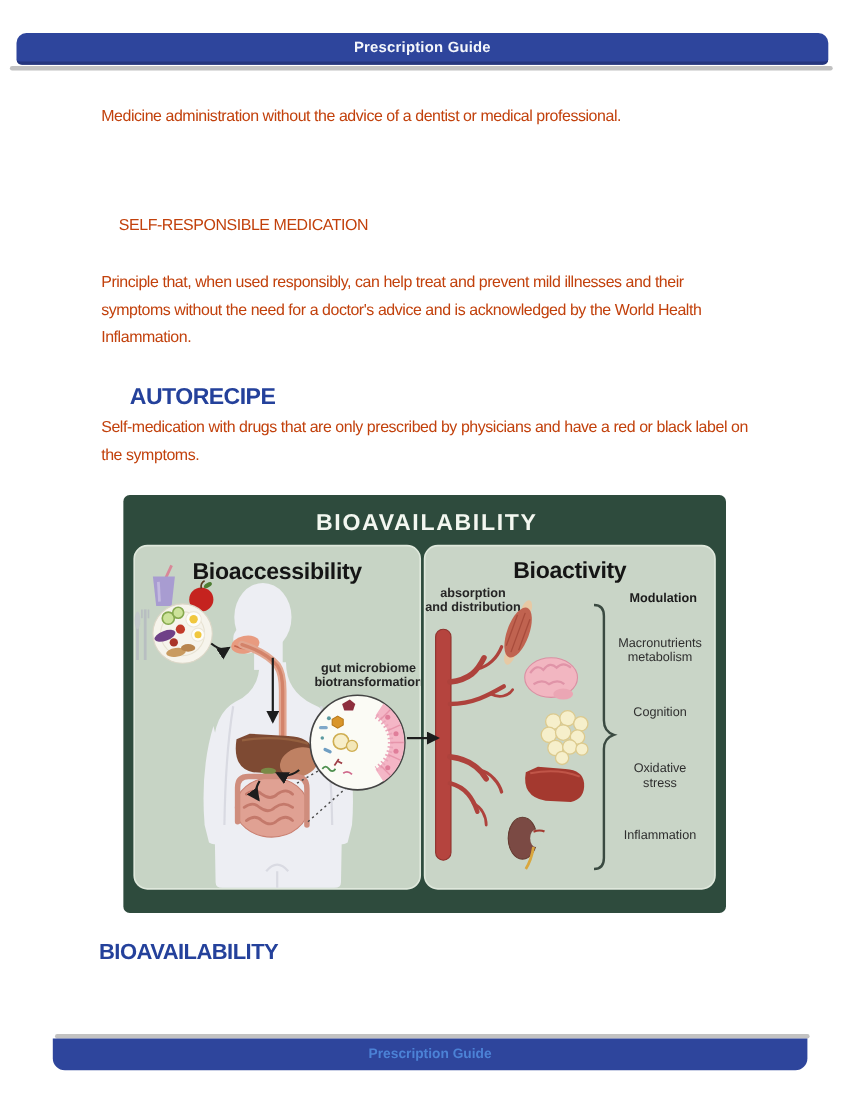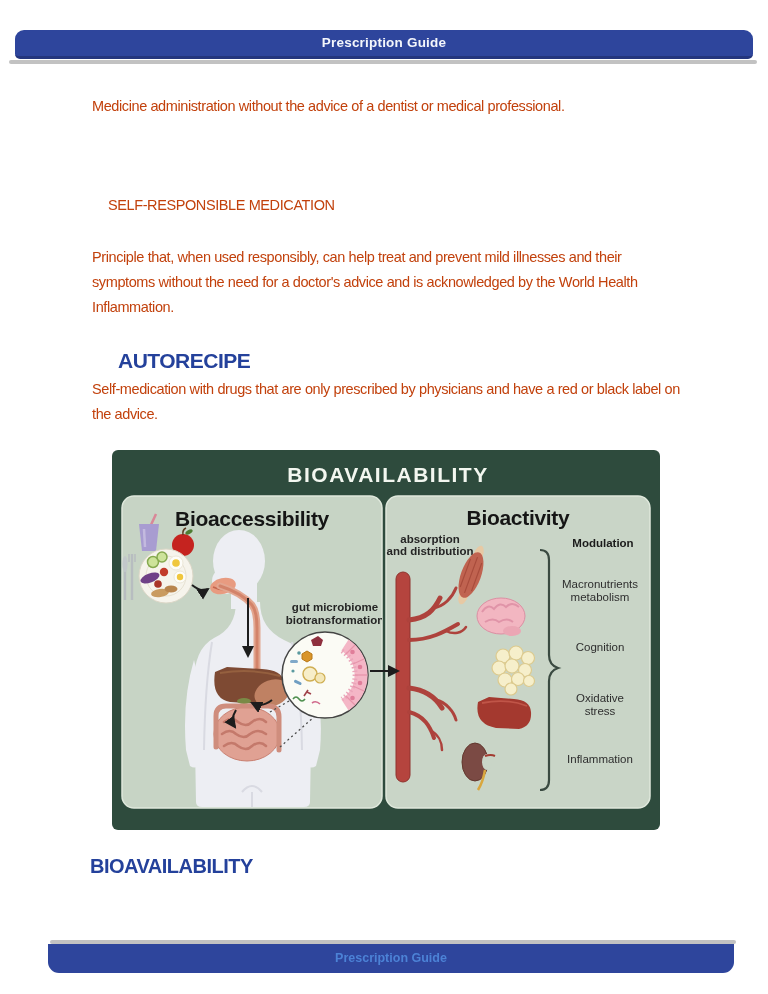--- a/index.html
+++ b/index.html
@@ -48,21 +48,21 @@
   <div class="abs body-text" style="left:108px;top:197px;">SELF-RESPONSIBLE MEDICATION</div>
   <div class="abs body-text" style="left:92px;top:245px;">
     <div class="line">Principle that, when used responsibly, can help treat and prevent mild illnesses and their</div>
     <div class="line">symptoms without the need for a doctor's advice and is acknowledged by the World Health</div>
     <div class="line">Inflammation.</div>
   </div>
 
   <div class="abs blue-heading" style="left:90px;top:349px;margin-left:28px;">AUTORECIPE</div>
   <div class="abs body-text" style="left:92px;top:377px;">
     <div class="line">Self-medication with drugs that are only prescribed by physicians and have a red or black label on</div>
-    <div class="line">the advice.</div>
+    <div class="line">the symptoms.</div>
   </div>
 
   <div class="abs" id="figure-wrap">
     <svg width="548" height="380" viewBox="0 0 548 380" xmlns="http://www.w3.org/2000/svg">
       <defs>
         <marker id="arr" markerWidth="7" markerHeight="7" refX="5" refY="3" orient="auto">
           <path d="M0,0 L6,3 L0,6 Z" fill="#1d1d1d"></path>
         </marker>
         <clipPath id="leftClip">
             <rect x="10" y="46" width="260" height="312" rx="12"></rect>

